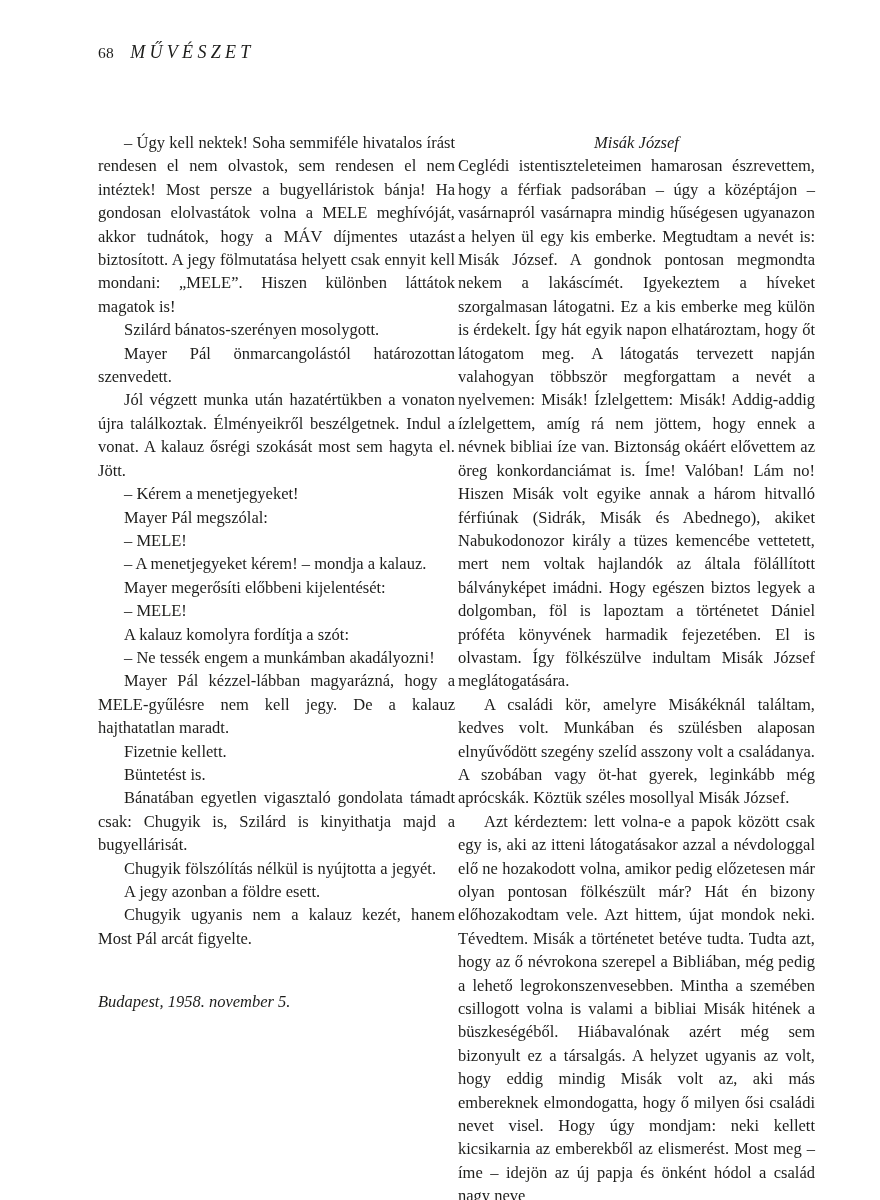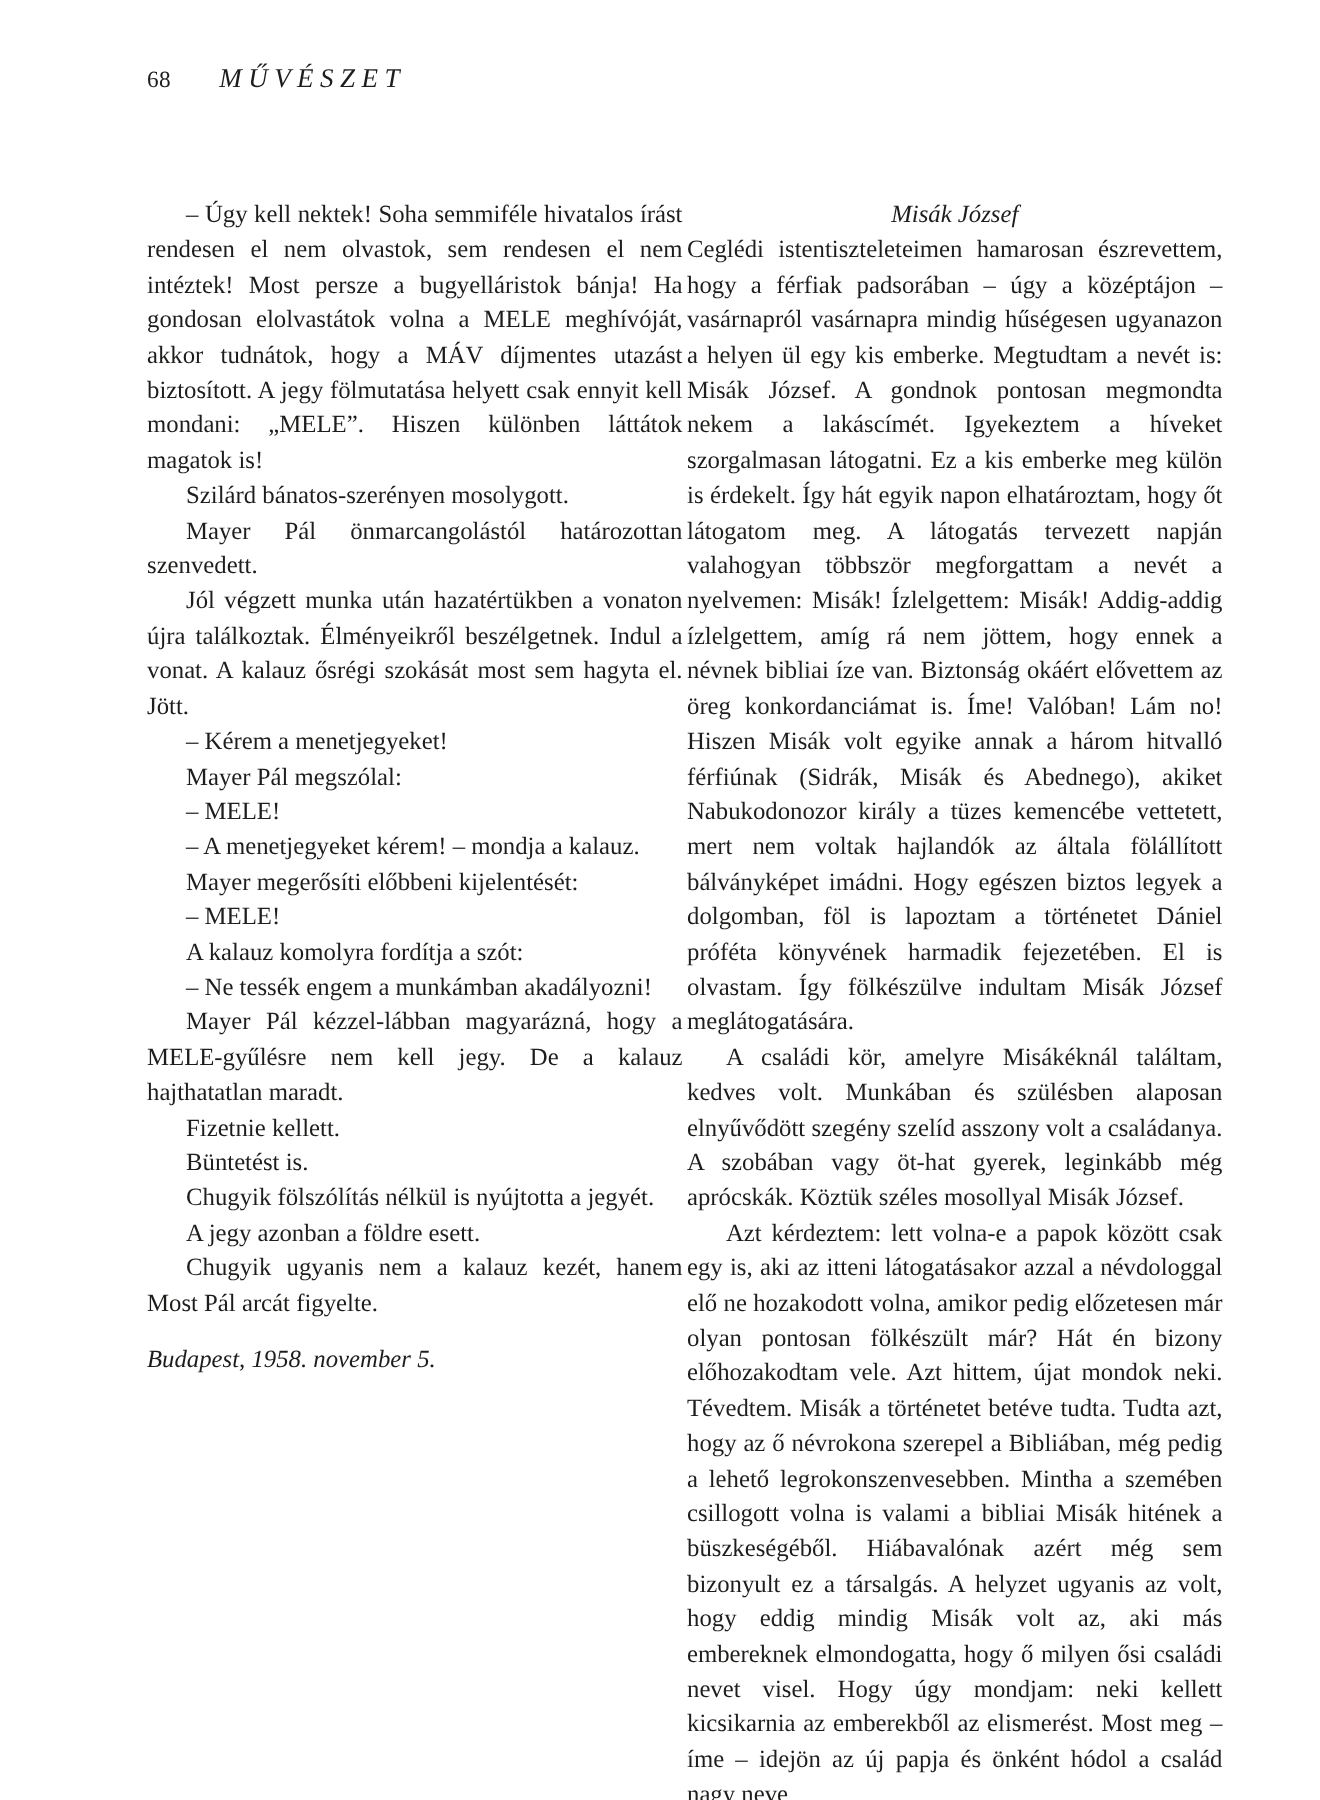--- a/index.html
+++ b/index.html
@@ -15,21 +15,21 @@
     overflow: hidden;
     font-family: "Liberation Serif", "DejaVu Serif", serif;
     color: #1d1d1b;
   }
   .running-header {
     position: absolute;
     top: 42px;
     left: 98px;
     display: flex;
     align-items: baseline;
-    gap: 32px;
+    gap: 16px;
   }
   .page-number {
     font-size: 15.5px;
     letter-spacing: 0.02em;
   }
   .section-label {
     font-style: italic;
     font-size: 18px;
     letter-spacing: 0.24em;
   }
@@ -42,21 +42,21 @@
     text-align: justify;
   }
   .column-left  { left: 98px; }
   .column-right { left: 458px; }
   .para {
     margin: 0;
     padding: 0;
   }
   .para.indent { text-indent: 26px; }
   .para.italic { font-style: italic; }
-  .para.spaced { margin-top: 14px; }
+  .para.spaced { margin-top: 40px; }
   .col-heading {
     font-style: italic;
     margin: 0;
     font-weight: normal;
     font-size: 16.5px;
     line-height: 23.4px;
     text-align: center;
   }
 </style>
 </head>
@@ -78,20 +78,21 @@
       <p class="para indent">Mayer Pál megszólal:</p>
       <p class="para indent">– MELE!</p>
       <p class="para indent">– A menetjegyeket kérem! – mondja a kalauz.</p>
       <p class="para indent">Mayer megerősíti előbbeni kijelentését:</p>
       <p class="para indent">– MELE!</p>
       <p class="para indent">A kalauz komolyra fordítja a szót:</p>
       <p class="para indent">– Ne tessék engem a munkámban akadályozni!</p>
       <p class="para indent">Mayer Pál kézzel-lábban magyarázná, hogy a MELE-gyűlésre nem kell jegy. De a kalauz hajthatatlan maradt.</p>
       <p class="para indent">Fizetnie kellett.</p>
       <p class="para indent">Büntetést is.</p>
+      <p class="para indent">Bánatában egyetlen vigasztaló gondolata támadt csak: Chugyik is, Szilárd is kinyithatja majd a bugyellárisát.</p>
       <p class="para indent">Chugyik fölszólítás nélkül is nyújtotta a jegyét.</p>
       <p class="para indent">A jegy azonban a földre esett.</p>
       <p class="para indent">Chugyik ugyanis nem a kalauz kezét, hanem Most Pál arcát figyelte.</p>
       <p class="para italic spaced">Budapest, 1958. november 5.</p>
     </div>
 
   <div class="column column-right">
     <p class="col-heading">Misák József</p>
     <div>
         <p class="para">Ceglédi istentiszteleteimen hamarosan észrevettem, hogy a férfiak padsorában – úgy a középtájon – vasárnapról vasárnapra mindig hűségesen ugyanazon a helyen ül egy kis emberke. Megtudtam a nevét is: Misák József. A gondnok pontosan megmondta nekem a lakáscímét. Igyekeztem a híveket szorgalmasan látogatni. Ez a kis emberke meg külön is érdekelt. Így hát egyik napon elhatároztam, hogy őt látogatom meg. A látogatás tervezett napján valahogyan többször megforgattam a nevét a nyelvemen: Misák! Ízlelgettem: Misák! Addig-addig ízlelgettem, amíg rá nem jöttem, hogy ennek a névnek bibliai íze van. Biztonság okáért elővettem az öreg konkordanciámat is. Íme! Valóban! Lám no! Hiszen Misák volt egyike annak a három hitvalló férfiúnak (Sidrák, Misák és Abednego), akiket Nabukodonozor király a tüzes kemencébe vettetett, mert nem voltak hajlandók az általa fölállított bálványképet imádni. Hogy egészen biztos legyek a dolgomban, föl is lapoztam a történetet Dániel próféta könyvének harmadik fejezetében. El is olvastam. Így fölkészülve indultam Misák József meglátogatására.</p>

